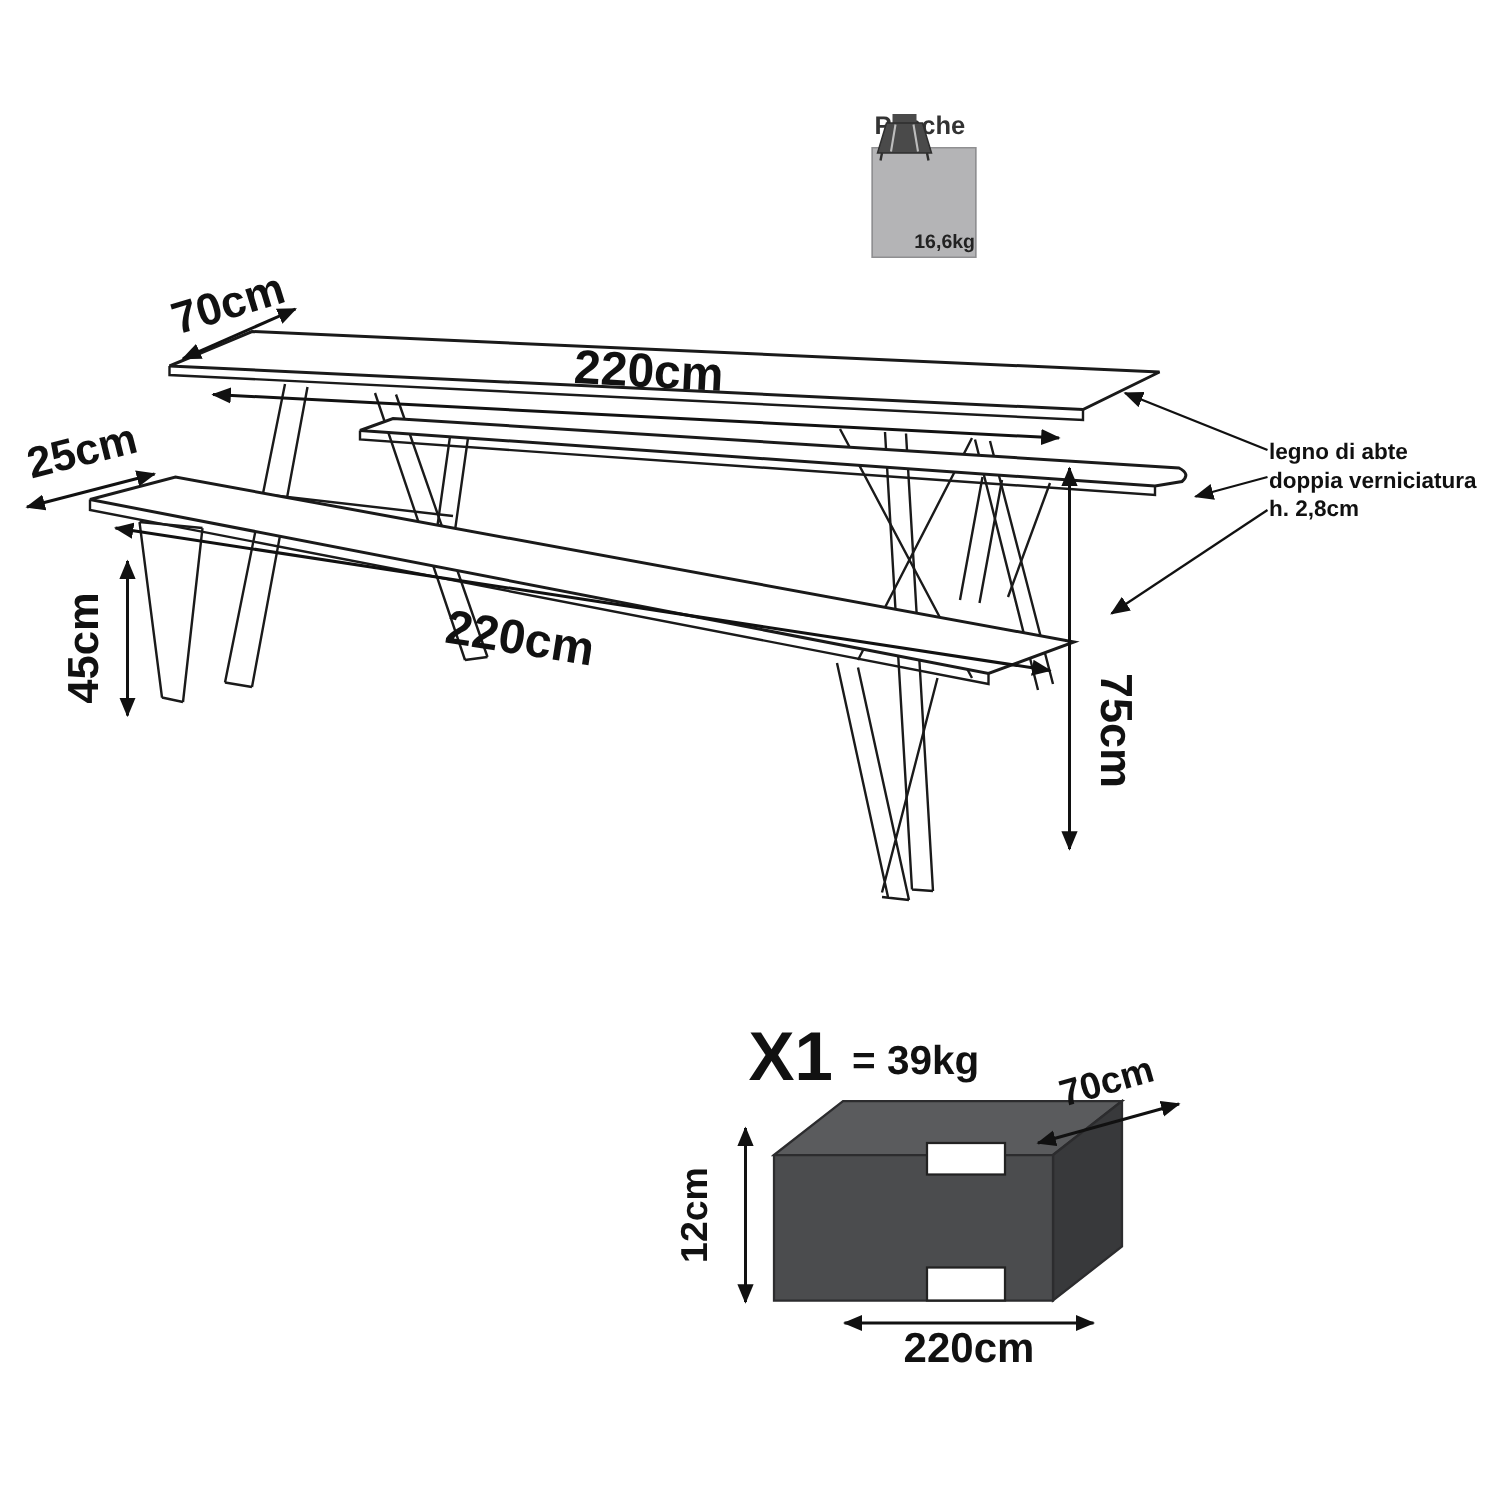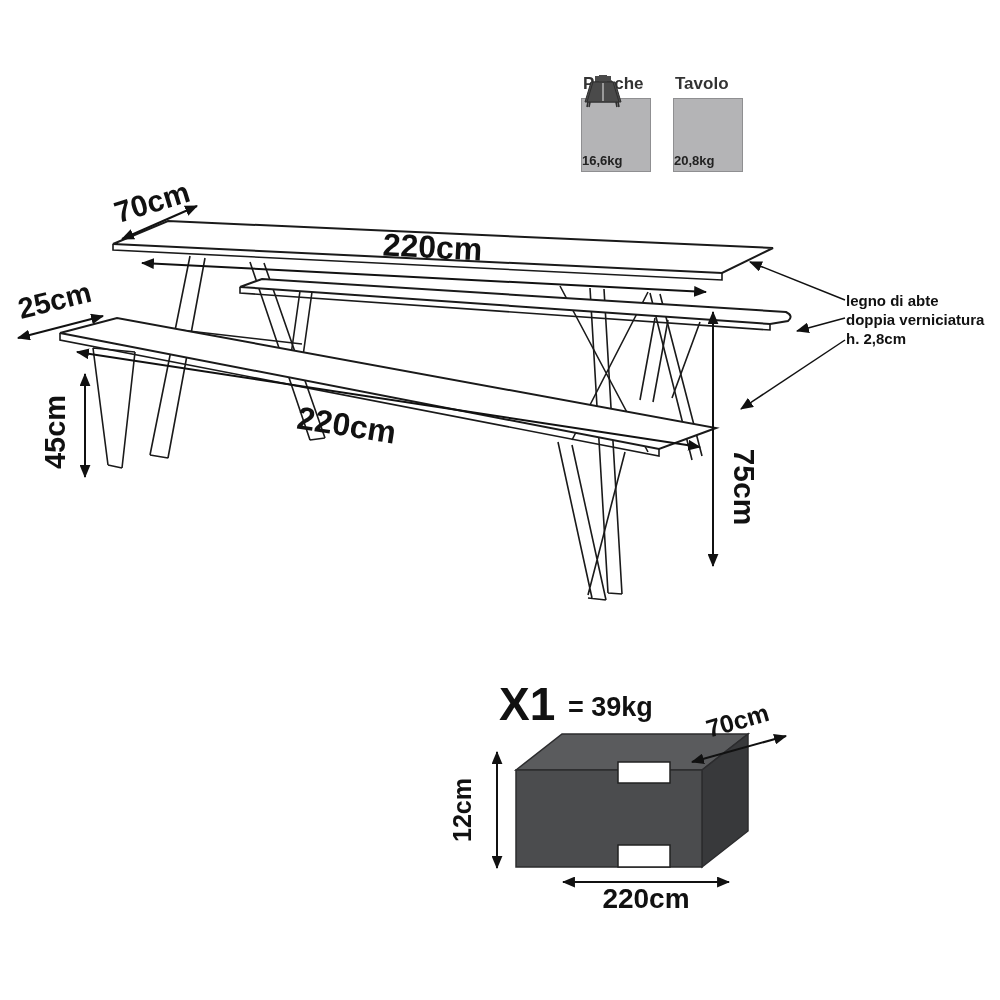--- a/index.html
+++ b/index.html
@@ -9,21 +9,21 @@
   .thin{stroke:#1a1a1a;stroke-width:1.6;fill:none;}
   .plate{stroke:#1a1a1a;stroke-width:2;fill:#ffffff;}
   .dimline{stroke:#111;stroke-width:2;fill:none;}
   .ptr{stroke:#111;stroke-width:1.5;fill:none;}
   .dim{font-family:"Liberation Sans",sans-serif;font-weight:bold;fill:#111;}
   .note{font-family:"Liberation Sans",sans-serif;font-weight:bold;fill:#111;font-size:15px;}
   .badges{position:absolute;left:581px;top:74px;display:flex;gap:20px;}
   .badge{width:72px;}
   .badge-label{font-size:17px;font-weight:bold;color:#333;margin:0 0 4px 2px;}
   .badge-box{width:70px;height:74px;background:#b4b4b6;border:1px solid #8f8f91;
-             display:flex;flex-direction:column;align-items:flex-start;justify-content:flex-end;
+             display:flex;flex-direction:column;align-items:flex-end;justify-content:flex-end;
              box-sizing:border-box;padding-bottom:3px;}
   .badge-weight{font-size:13px;font-weight:bold;color:#222;margin-top:2px;}
 </style>
 </head>
 <body>
 
 <div class="canvas">
 
   <svg width="1000" height="1000" viewBox="0 0 1000 1000">
     <defs>
@@ -124,29 +124,15 @@
           <svg width="44" height="36" viewBox="0 0 44 36">
             <rect x="14" y="2" width="16" height="6" fill="#4a4a4a"></rect>
             <path d="M10,8 L34,8 L40,28 L4,28 Z" fill="#4a4a4a" stroke="#2e2e2e" stroke-width="1"></path>
             <path d="M16,9 L13,27 M28,9 L31,27" stroke="#bdbdbd" stroke-width="1.4" fill="none"></path>
             <path d="M7,28 L6,33 M37,28 L38,33" stroke="#2e2e2e" stroke-width="1.6"></path>
           </svg>
         </span>
         <div class="badge-weight">16,6kg</div>
       </div>
     </div>
-    <div class="badge">
-      <div class="badge-label">Tavolo</div>
-      <div class="badge-box">
-        <span>
-          <svg width="44" height="36" viewBox="0 0 44 36">
-            <rect x="18" y="1" width="8" height="7" fill="#4a4a4a"></rect>
-            <path d="M12,8 L32,8 L38,28 L6,28 Z" fill="#4a4a4a" stroke="#2e2e2e" stroke-width="1"></path>
-            <path d="M22,9 L22,27" stroke="#bdbdbd" stroke-width="1.4"></path>
-            <path d="M9,28 L8,33 M35,28 L36,33" stroke="#2e2e2e" stroke-width="1.6"></path>
-          </svg>
-        </span>
-        <div class="badge-weight">20,8kg</div>
-      </div>
-    </div>
   </div>
 
 </div>
 
 </body></html>

